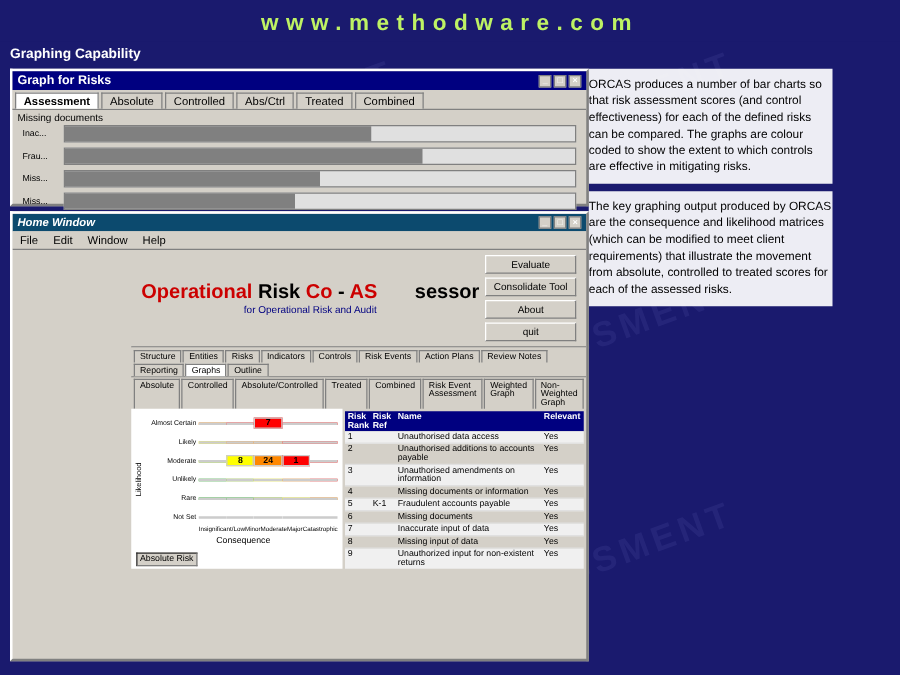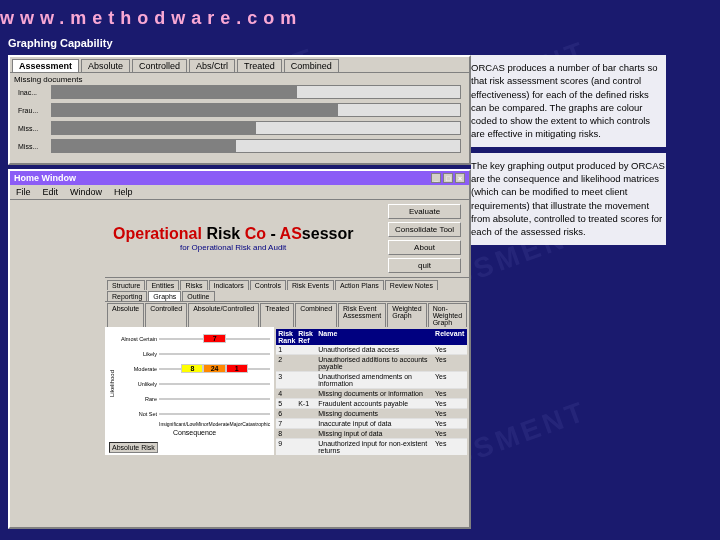--- a/index.html
+++ b/index.html
@@ -31,22 +31,23 @@
       letter-spacing: 4px;
       transform: rotate(-20deg);
       white-space: nowrap;
       padding: 10px 20px;
     }
 
     
     .header {
       position: relative;
       z-index: 10;
+      text-align: center;
       padding: 8px 0 4px;
-      color: #f9a8d4;
+      color: #bef264;
       font-size: 18px;
       font-weight: bold;
       letter-spacing: 6px;
       background: #1a1a6e;
     }
 
     
     .main-content {
       position: relative;
       z-index: 5;
@@ -129,28 +130,29 @@
       background: #d4d0c8;
       border: 2px solid #ffffff;
       border-bottom-color: #808080;
       border-right-color: #808080;
       flex: 1;
       position: relative;
       overflow: hidden;
     }
 
     .orcas-titlebar {
-      background: #8b5cf6;
+      background: #0c4a6e;
       color: white;
       font-size: 9px;
       font-weight: bold;
       padding: 2px 4px;
       display: flex;
       justify-content: space-between;
       align-items: center;
+      font-style: italic;
     }
 
     .orcas-titlebar-controls {
       display: flex;
       gap: 2px;
     }
 
     .win-btn {
       width: 10px;
       height: 10px;
@@ -190,21 +192,21 @@
     .orcas-logo-text {
       font-size: 16px;
       font-weight: bold;
     }
 
     .orcas-logo-text .o { color: #cc0000; }
     .orcas-logo-text .r { color: #cc0000; }
     .orcas-logo-text .i { color: #000000; }
     .orcas-logo-text .sk { color: #000000; }
     .orcas-logo-text .co { color: #cc0000; }
-    .orcas-logo-text .sessor { color: #000000; }
+    .orcas-logo-text .sessor { color: #000000; margin-left: 30px; }
 
     .orcas-subtitle {
       font-size: 8px;
       color: #000080;
       text-align: center;
     }
 
     .orcas-right-buttons {
       display: flex;
       flex-direction: column;
@@ -385,20 +387,28 @@
   <span>ASSESSMENT</span>
 </div>
 
 <div class="main-content">
 
   <div class="left-panel">
 
     <div class="graphing-capability-label">Graphing Capability</div>
 
     <div class="graph-window">
+      <div class="graph-window-titlebar">
+        <span>Graph for Risks</span>
+        <div style="display:flex;gap:2px;">
+          <div class="win-btn">_</div>
+          <div class="win-btn">□</div>
+          <div class="win-btn">×</div>
+        </div>
+      </div>
       <div class="graph-tabs">
         <div class="graph-tab active">Assessment</div>
         <div class="graph-tab">Absolute</div>
         <div class="graph-tab">Controlled</div>
         <div class="graph-tab">Abs/Ctrl</div>
         <div class="graph-tab">Treated</div>
         <div class="graph-tab">Combined</div>
       </div>
       <div style="padding: 2px 4px; font-size: 8px;">
         <span>Missing documents</span>

